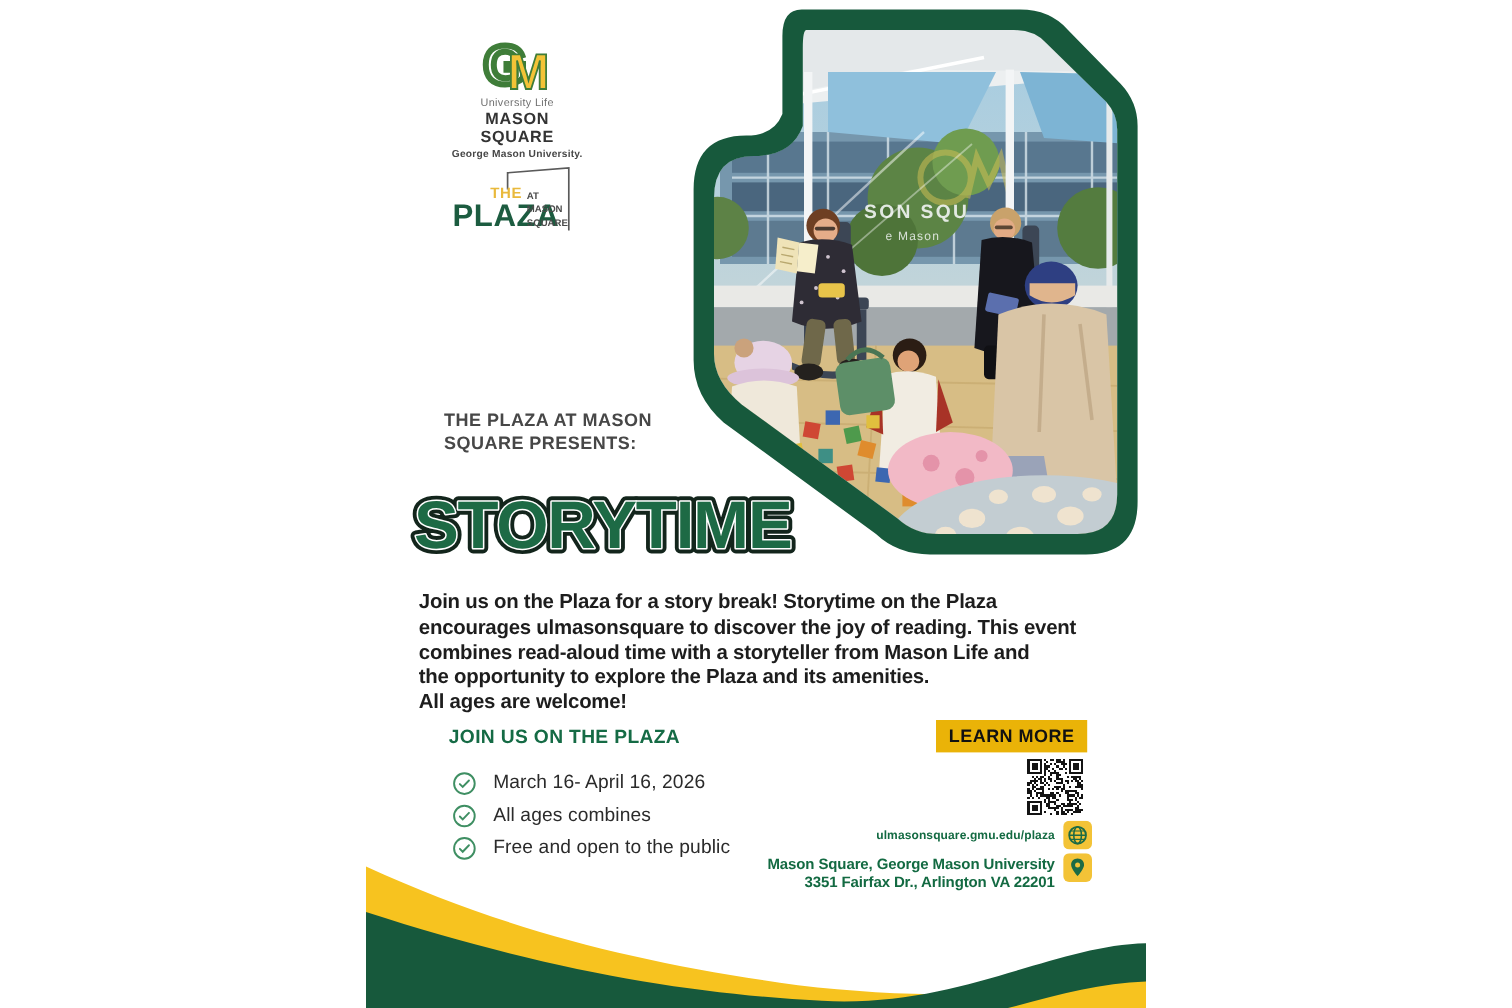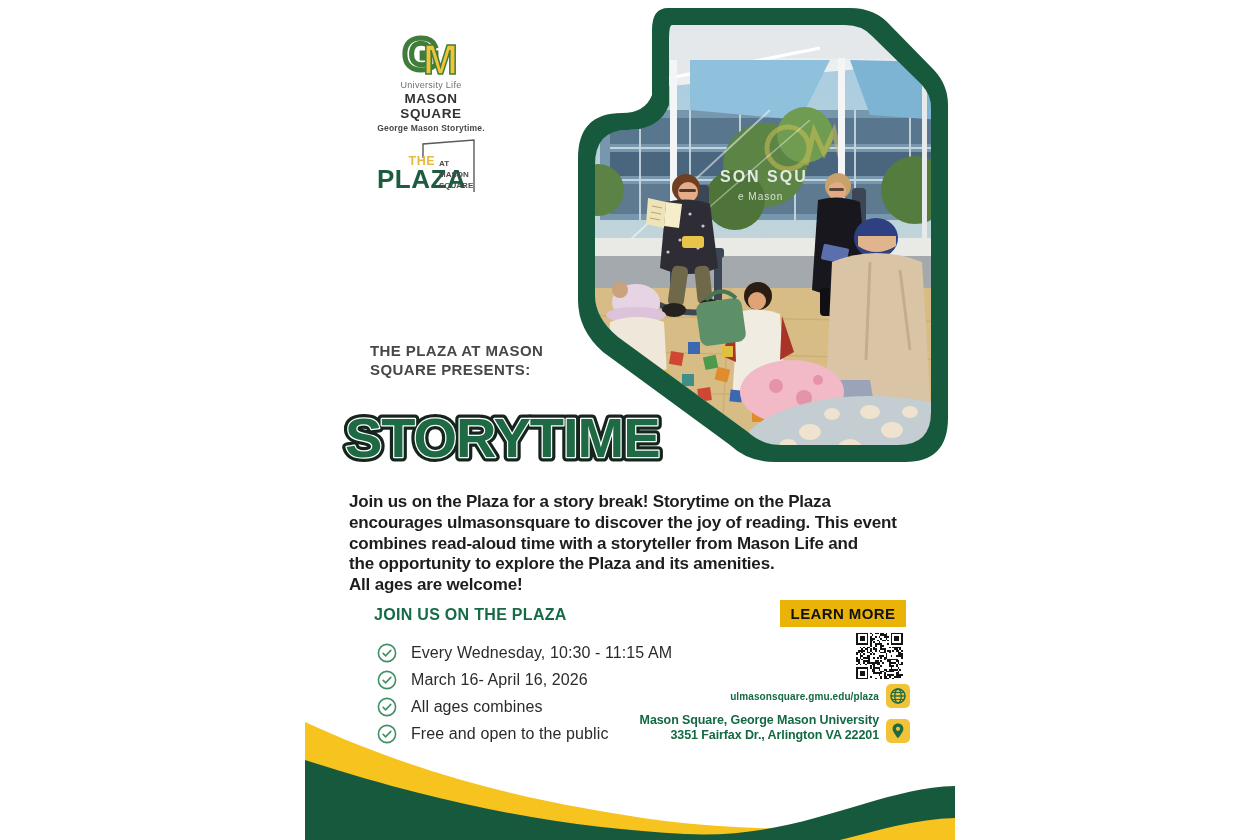--- a/index.html
+++ b/index.html
@@ -31,41 +31,41 @@
   .check-label{font-size:16px;color:#2b2b2b;letter-spacing:.1px;}
 
   
   .learn-more{left:780px;top:600px;width:126px;height:27px;background:#eab308;color:#111;
               font-size:15px;font-weight:bold;letter-spacing:.4px;display:flex;align-items:center;
               justify-content:center;border:none;cursor:pointer;}
   .qr{left:853px;top:631px;width:53px;height:50px;}
   .qr svg{width:100%;height:100%;display:block;}
   .weblink-row{left:600px;top:684px;width:310px;display:flex;align-items:center;justify-content:flex-end;}
   .weblink{font-size:10px;font-weight:bold;color:#136a42;letter-spacing:.1px;}
-  .addr-row{left:560px;top:711px;width:350px;display:flex;align-items:flex-end;justify-content:flex-end;}
+  .addr-row{left:560px;top:711px;width:350px;display:flex;align-items:flex-start;justify-content:flex-end;}
   .addr{font-size:12.5px;color:#136a42;text-align:right;line-height:1.2;white-space:pre-line;
         font-weight:bold;letter-spacing:-.1px;margin-top:2px;}
   .sq-icon{width:24px;height:24px;margin-left:7px;flex:0 0 24px;}
 
   
   .wave{left:305px;top:715px;width:650px;height:125px;}
 </style>
 </head>
 <body>
 
 <div class="canvas">
 
   <div class="abs gm-logo-block">
     <svg class="gm-mark" width="60" height="50" viewBox="0 0 60 50">
       <text x="2" y="42" font-family="Liberation Sans,sans-serif" font-size="46" font-weight="bold" fill="none" stroke="#3f7d39" stroke-width="5">G</text>
       <text x="22" y="46" font-family="Liberation Sans,sans-serif" font-size="42" font-weight="bold" fill="#f3c337" stroke="#3f7d39" stroke-width="1.5">M</text>
     </svg>
     <div class="gm-university-life">University Life</div>
     <div class="gm-mason-square">MASON SQUARE</div>
-    <div class="gm-gmu">George Mason Storytime.</div>
+    <div class="gm-gmu">George Mason University.</div>
   </div>
 
   <svg class="abs plaza-logo" viewBox="0 0 115 65">
     <polyline points="51,23 51,9 102,5 102,57" fill="none" stroke="#5a5a5a" stroke-width="1.4"></polyline>
     <text x="63" y="30" font-size="12.5" font-weight="bold" fill="#e9b93c" text-anchor="end" letter-spacing="0.5">THE</text>
     <text x="5" y="53" font-size="26" font-weight="bold" fill="#1c5c40" letter-spacing="0.5">PLAZA</text>
     <text x="67" y="31" font-size="8" font-weight="bold" fill="#4a4a4a">AT</text>
     <text x="67" y="42" font-size="8" font-weight="bold" fill="#4a4a4a">MASON</text>
     <text x="67" y="53" font-size="8" font-weight="bold" fill="#4a4a4a">SQUARE</text>
   </svg>
@@ -274,27 +274,20 @@
 
   <div class="abs description">Join us on the Plaza for a story break! Storytime on the Plaza
 encourages ulmasonsquare to discover the joy of reading. This event
 combines read-aloud time with a storyteller from Mason Life and
 the opportunity to explore the Plaza and its amenities.
 All ages are welcome!</div>
 
   <div class="abs join-heading">JOIN US ON THE PLAZA</div>
 
   <div class="abs checklist">
-    <div class="check-row">
-      <svg class="check-icon" viewBox="0 0 20 20">
-        <circle cx="10" cy="10" r="8.6" fill="none" stroke="#3f8f63" stroke-width="1.6"></circle>
-        <path d="M6.2,10.4 l2.4,2.4 l5.2,-5.4" fill="none" stroke="#3f8f63" stroke-width="1.6" stroke-linecap="round"></path>
-      </svg>
-      <span class="check-label">Every Wednesday, 10:30 - 11:15 AM</span>
-    </div>
     <div class="check-row">
       <svg class="check-icon" viewBox="0 0 20 20">
         <circle cx="10" cy="10" r="8.6" fill="none" stroke="#3f8f63" stroke-width="1.6"></circle>
         <path d="M6.2,10.4 l2.4,2.4 l5.2,-5.4" fill="none" stroke="#3f8f63" stroke-width="1.6" stroke-linecap="round"></path>
       </svg>
       <span class="check-label">March 16- April 16, 2026</span>
     </div>
     <div class="check-row">
       <svg class="check-icon" viewBox="0 0 20 20">
         <circle cx="10" cy="10" r="8.6" fill="none" stroke="#3f8f63" stroke-width="1.6"></circle>

